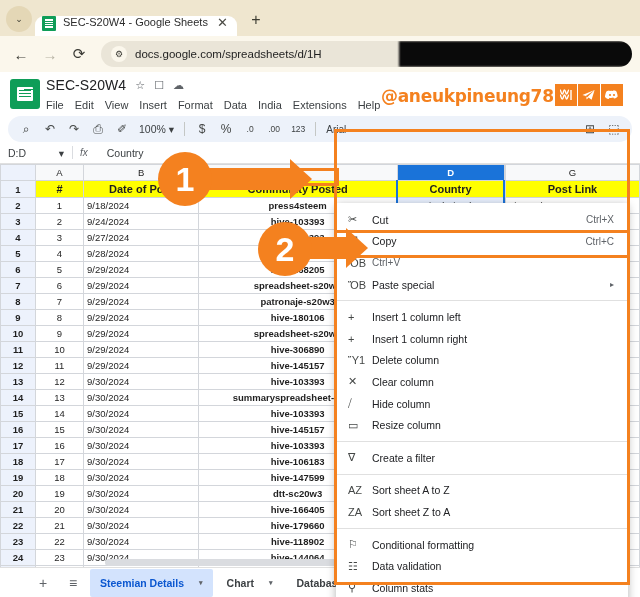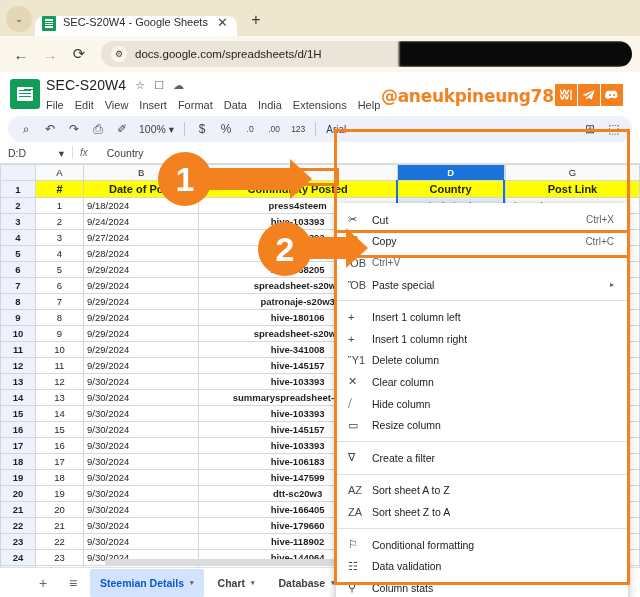--- a/index.html
+++ b/index.html
@@ -159,21 +159,21 @@
   .sheetbar{
     position:absolute;left:0;bottom:0;width:640px;height:30px;background:#fff;
     border-top:1px solid #e0e0e0;display:flex;align-items:center;
     gap:4px;padding-left:30px;
   }
   .sb-btn{
     width:26px;height:26px;display:flex;align-items:center;justify-content:center;
     font-size:14px;color:#5f6368;
   }
   .sb-tab{
-    display:flex;align-items:center;gap:6px;height:28px;padding:0 10px;
+    display:flex;align-items:center;gap:15px;height:28px;padding:0 10px;
     font-size:10.5px;color:#3c4043;font-weight:bold;white-space:nowrap;
   }
   .sb-tab.active{background:#d3e3fd;color:#0b57d0;border-radius:2px;}
   .sb-caret{font-size:7px;color:#5f6368;}
   .hscroll{
     position:absolute;left:105px;bottom:30px;width:430px;height:9px;
   }
   .hscroll-thumb{
     position:absolute;left:0;top:1px;width:430px;height:7px;background:#dadce0;
     border-radius:4px;
@@ -423,21 +423,21 @@
             <td class="c-date">9/29/2024</td>
             <td class="c-comm">spreadsheet-s20w4</td>
             <td class="c-country selcol">Nigeria</td>
             <td></td>
             <td class="c-link">nit.com/spreadsheet</td>
           </tr>
           <tr>
             <th class="rowhdr">11</th>
             <td class="c-num">10</td>
             <td class="c-date">9/29/2024</td>
-            <td class="c-comm">hive-341008</td>
+            <td class="c-comm">hive-306890</td>
             <td class="c-country selcol">Philippines</td>
             <td></td>
             <td class="c-link">nit.com/hive-180932</td>
           </tr>
           <tr>
             <th class="rowhdr">12</th>
             <td class="c-num">11</td>
             <td class="c-date">9/29/2024</td>
             <td class="c-comm">hive-145157</td>
             <td class="c-country selcol">Ukraine</td>

